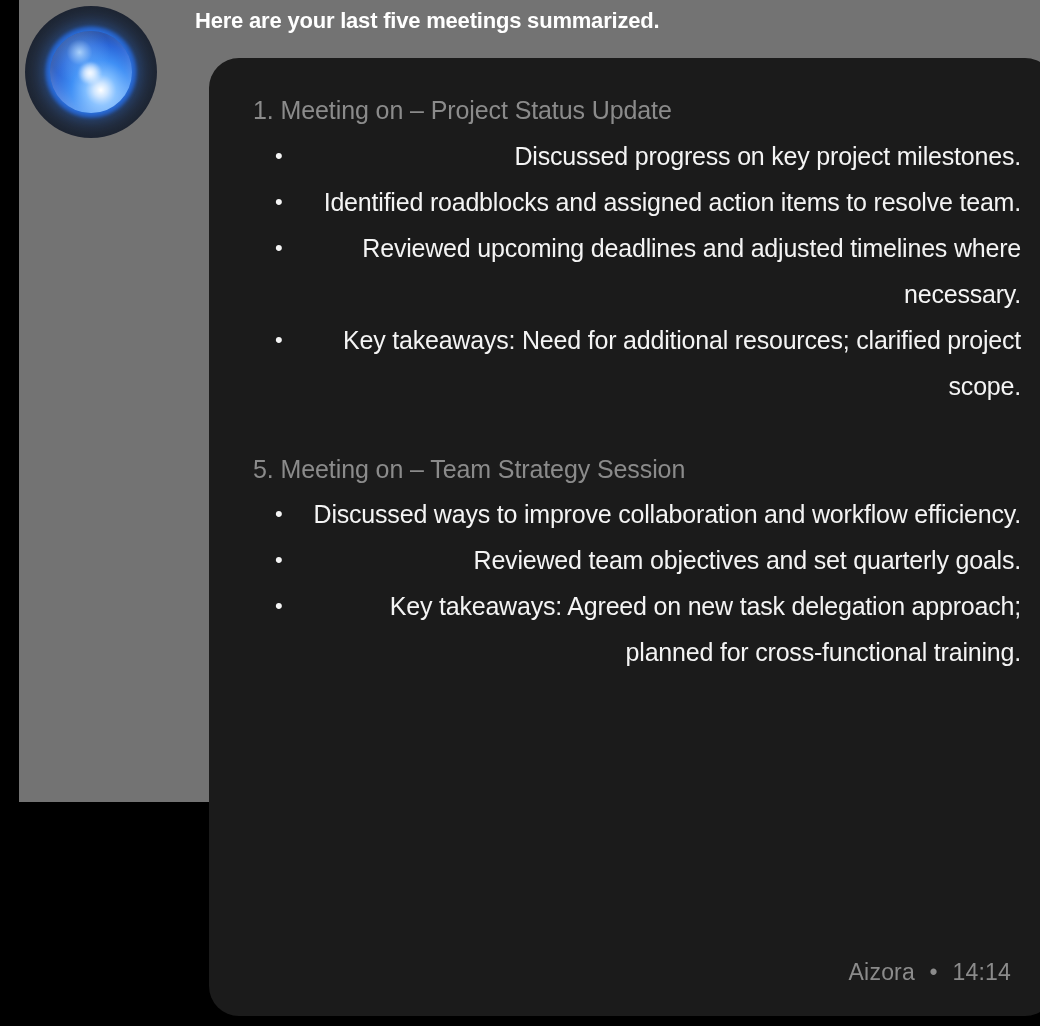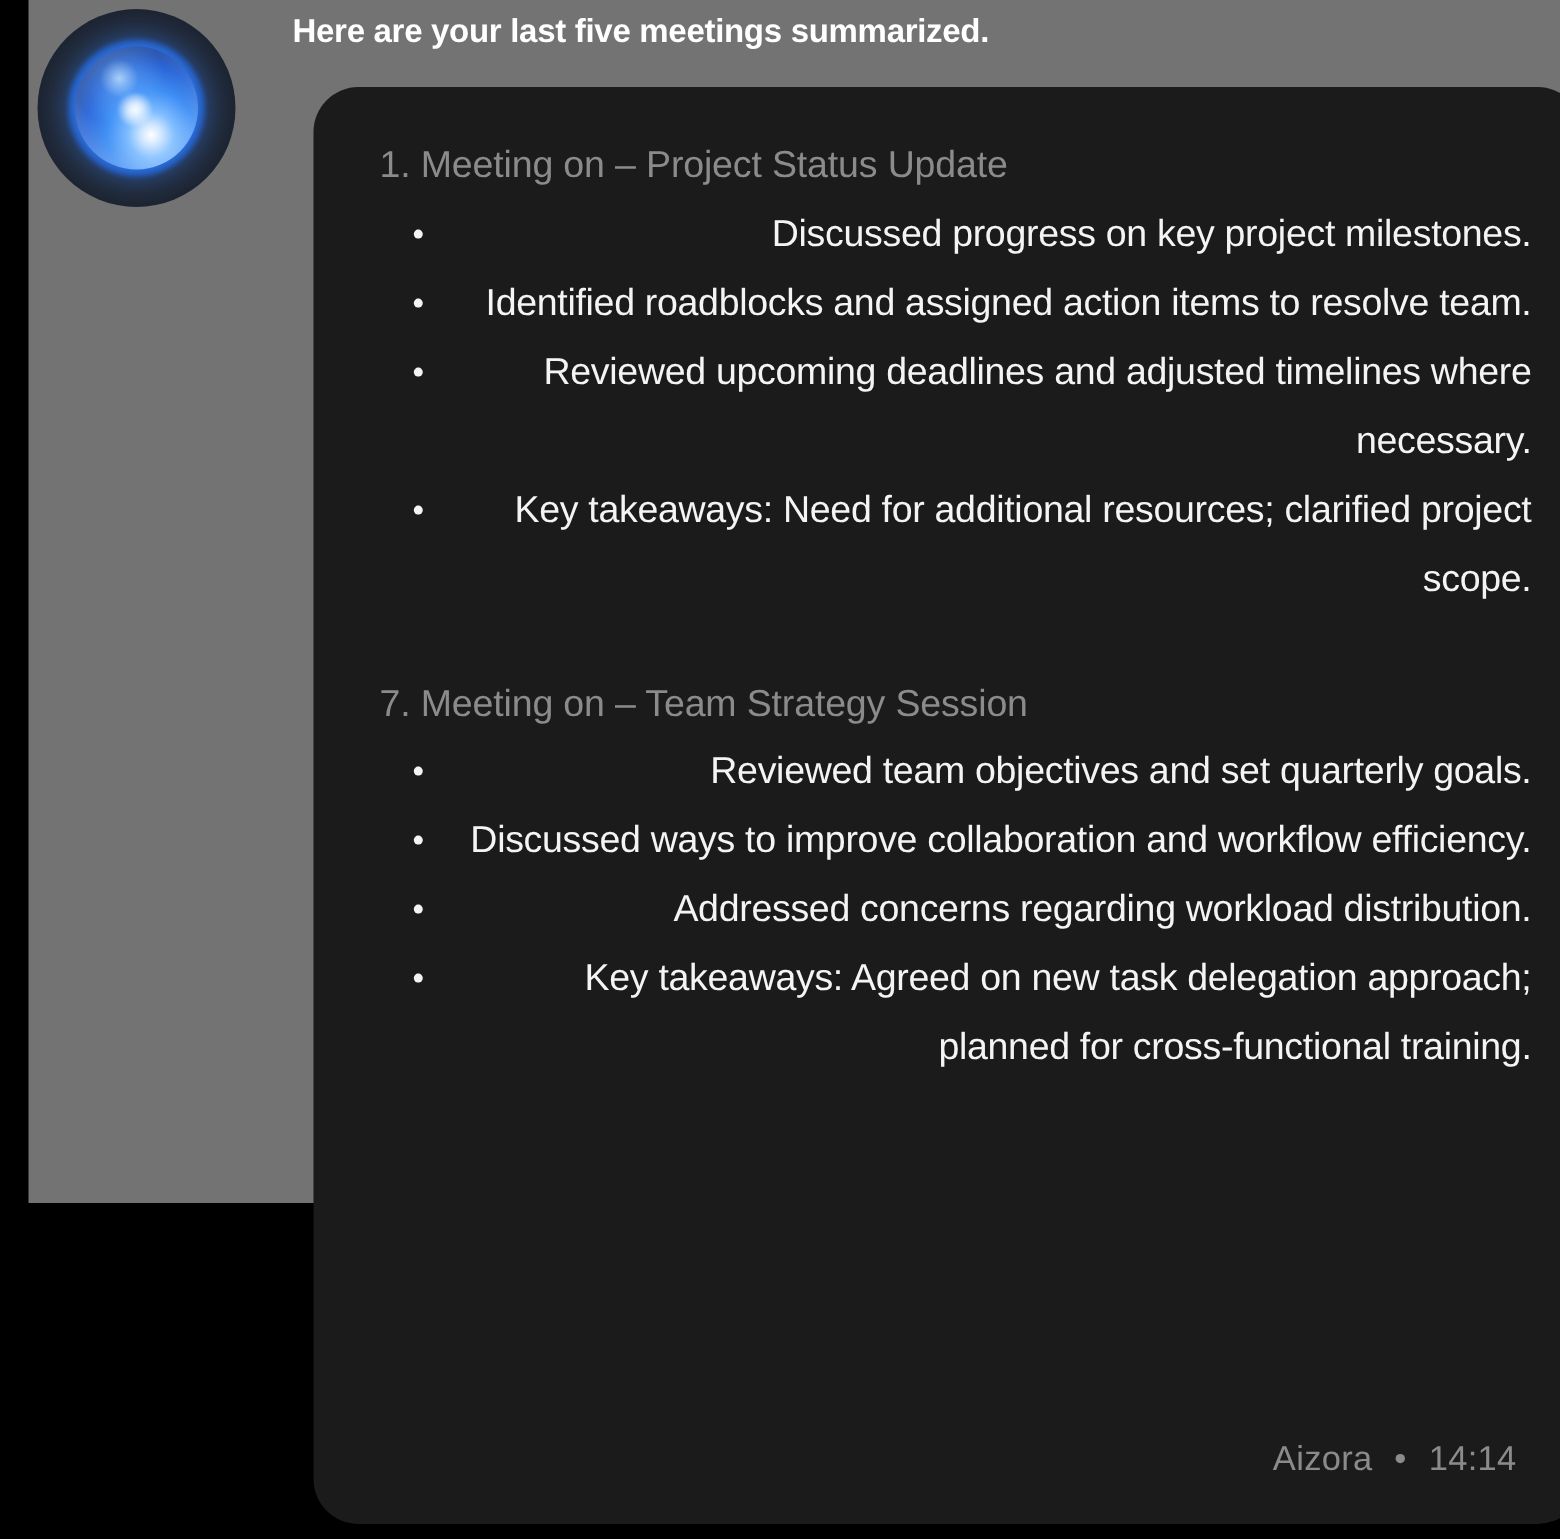--- a/index.html
+++ b/index.html
@@ -201,25 +201,24 @@
       <div class="section-title">1. Meeting on – Project Status Update</div>
       <ul class="bullets">
         <li class="bullet">Discussed progress on key project milestones.</li>
         <li class="bullet">Identified roadblocks and assigned action items to resolve team.</li>
         <li class="bullet">Reviewed upcoming deadlines and adjusted timelines where necessary.</li>
         <li class="bullet">Key takeaways: Need for additional resources; clarified project scope.</li>
       </ul>
     </div>
 
     <div class="section">
-      <div class="section-title">7. Meeting on – Team Strategy Session</div>
+      <div class="section-title">5. Meeting on – Team Strategy Session</div>
       <ul class="bullets">
+        <li class="bullet">Discussed ways to improve collaboration and workflow efficiency.</li>
         <li class="bullet">Reviewed team objectives and set quarterly goals.</li>
-        <li class="bullet">Discussed ways to improve collaboration and workflow efficiency.</li>
-        <li class="bullet">Addressed concerns regarding workload distribution.</li>
         <li class="bullet">Key takeaways: Agreed on new task delegation approach; planned for cross-functional training.</li>
       </ul>
     </div>
 
     <div class="meta">
       <span>Aizora</span>
       <span class="meta-dot">•</span>
       <span>14:14</span>
     </div>
 

